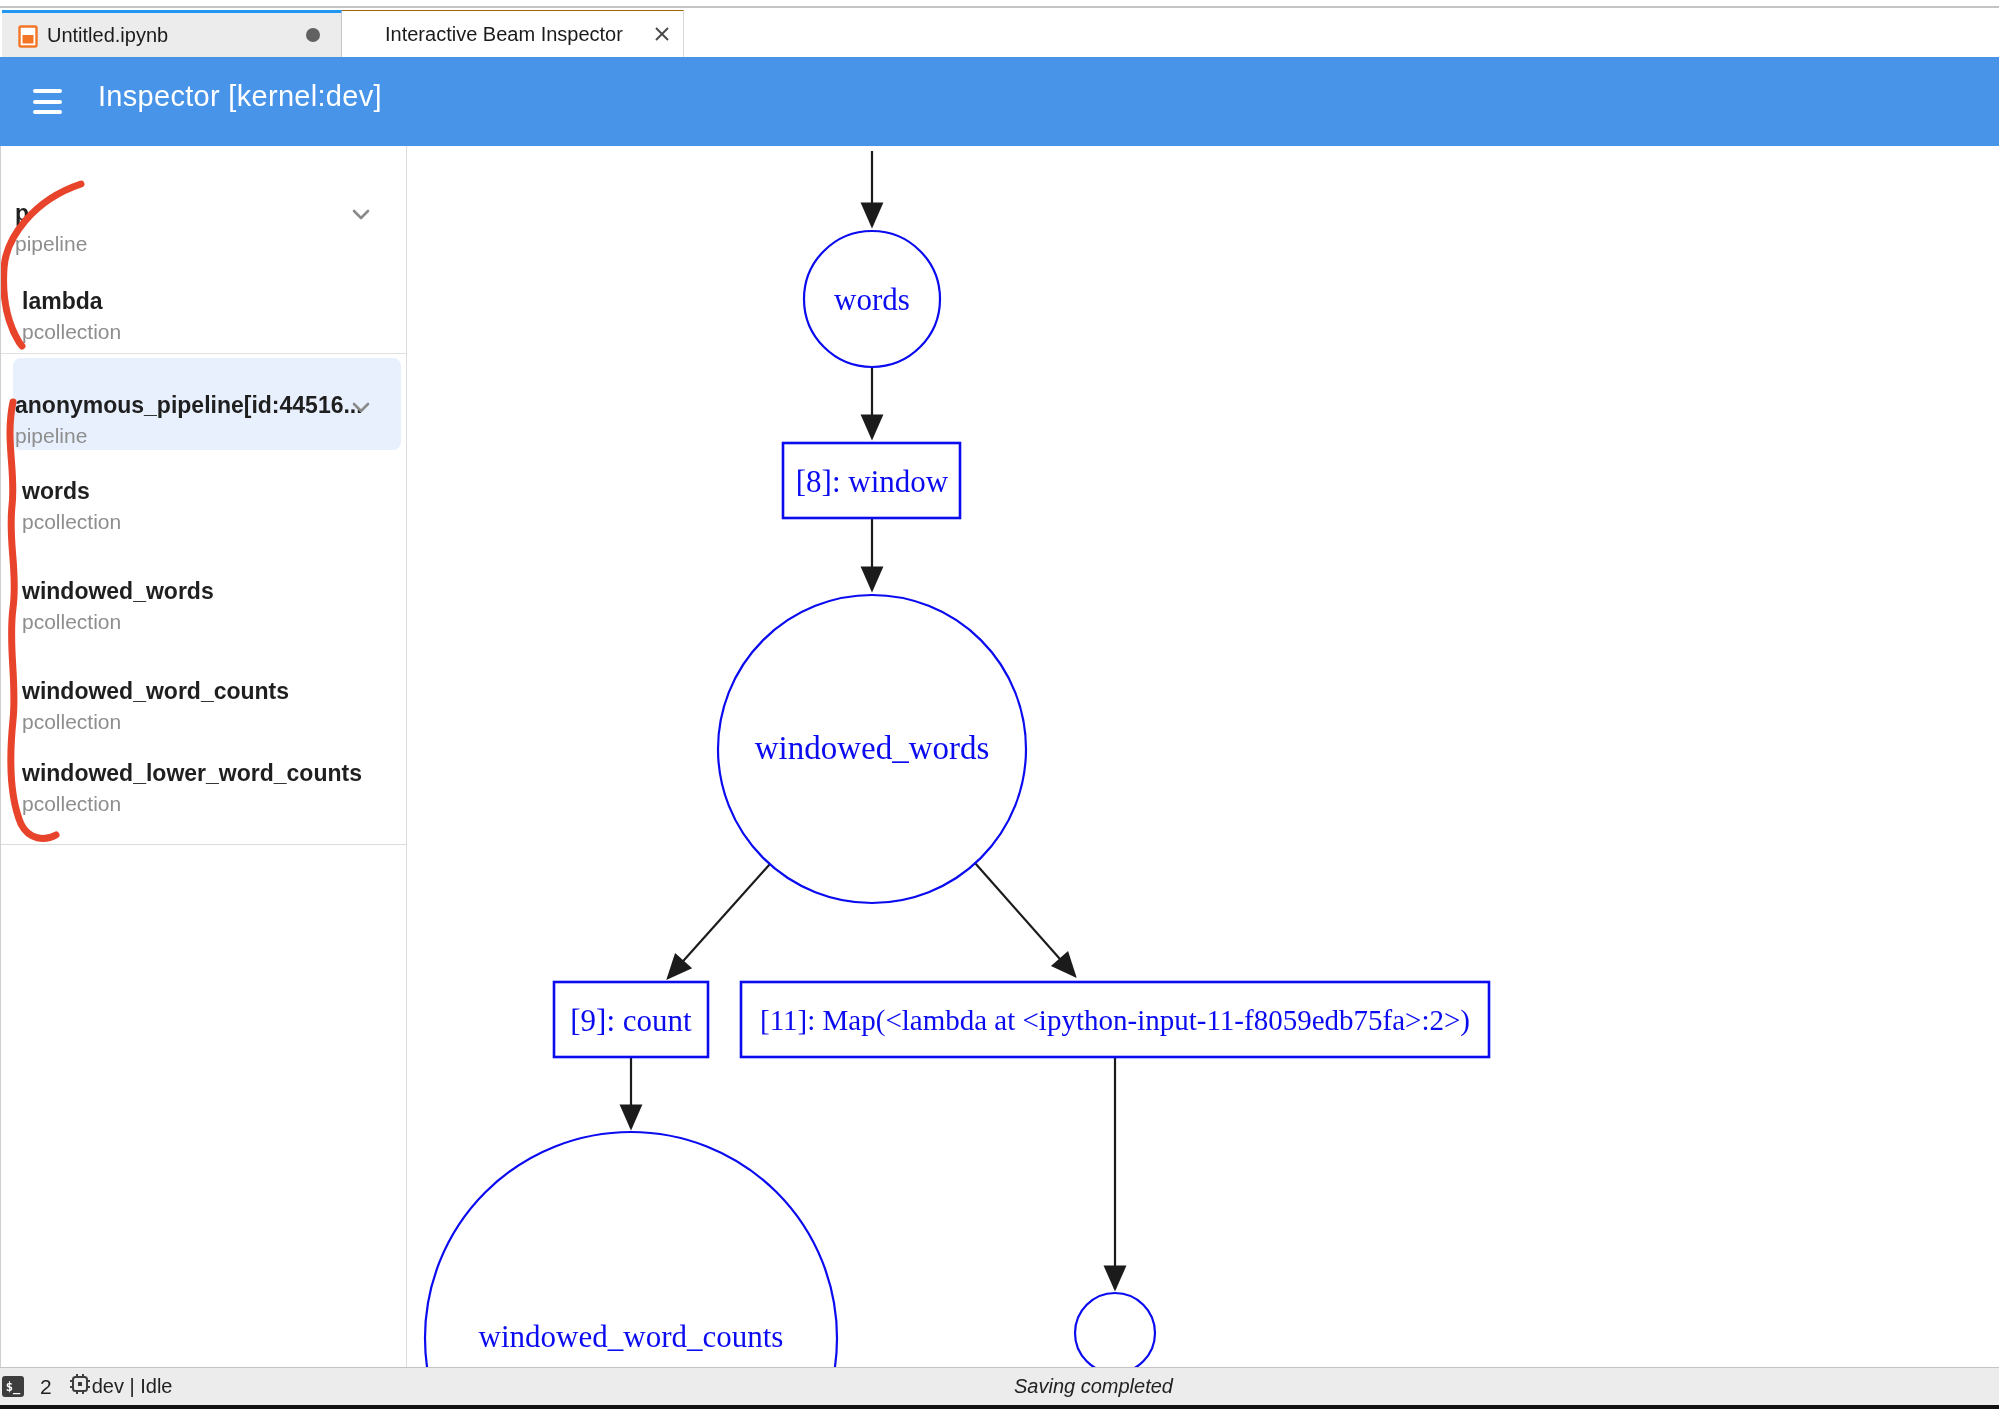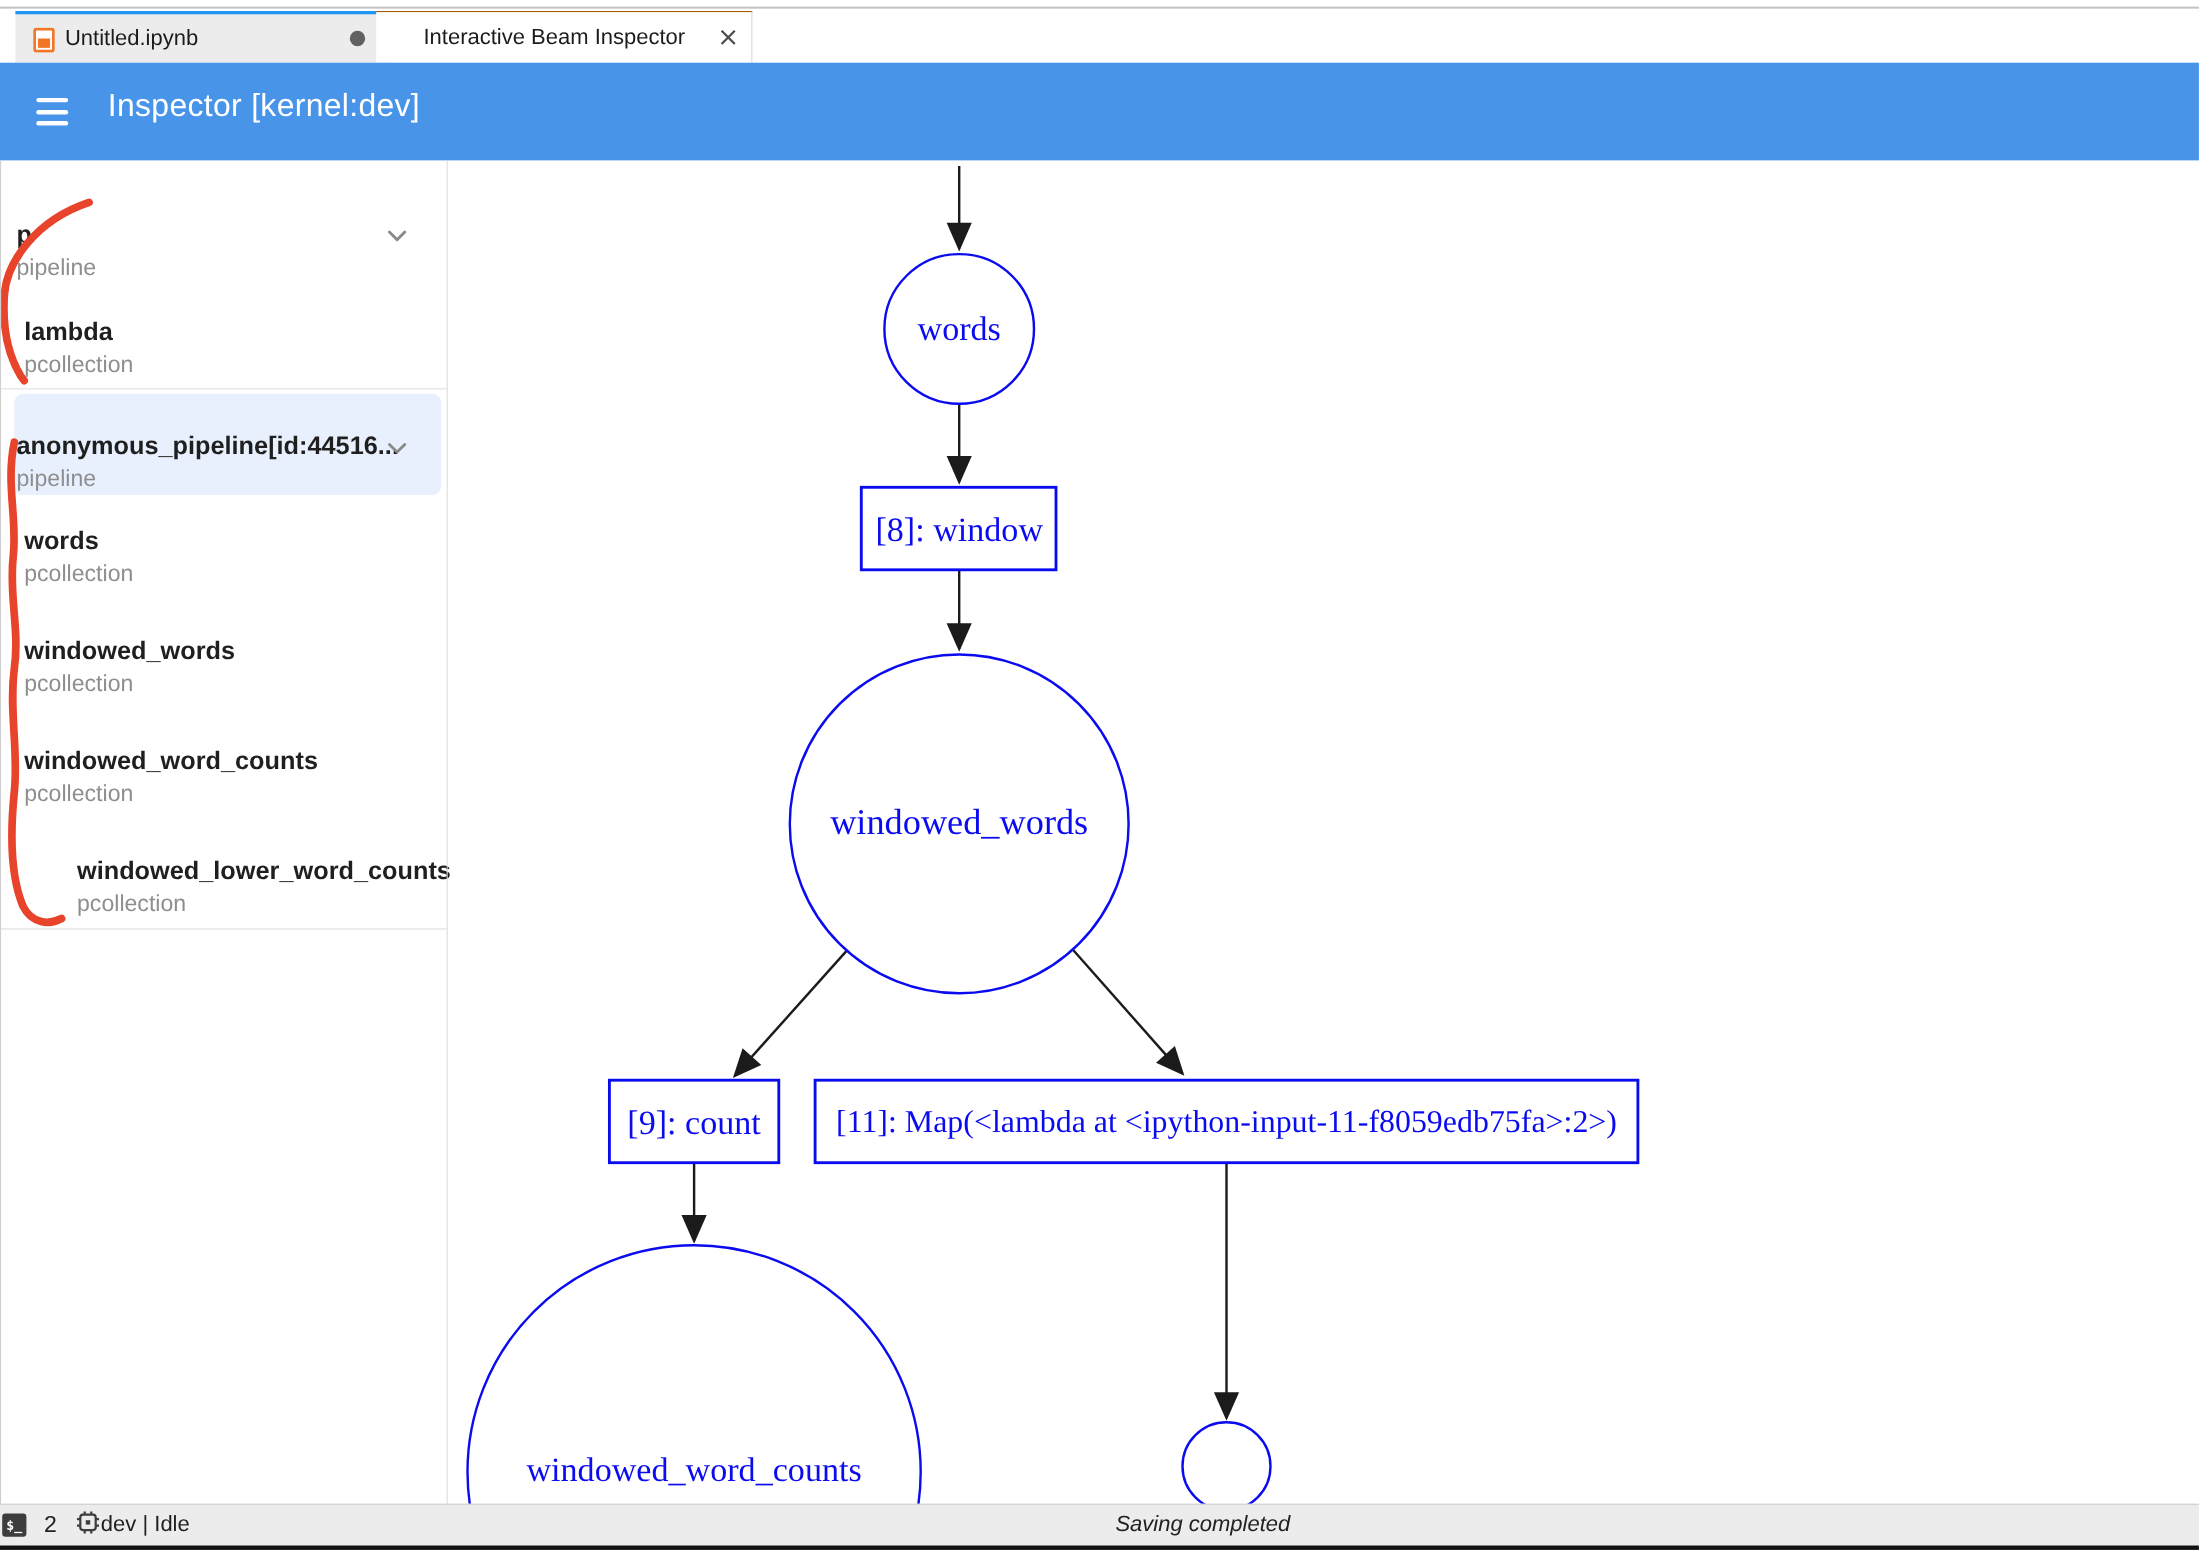--- a/index.html
+++ b/index.html
@@ -8,21 +8,21 @@
     position:relative; width:1999px; height:1409px; overflow:hidden;
     font-family:"Liberation Sans","DejaVu Sans",sans-serif; background:#fff;
   }
 
   
   .topline { position:absolute; left:0; top:6px; width:100%; height:2px; background:#c4c4c4; }
   .tabbar { position:absolute; left:0; top:8px; width:100%; height:49px; background:#fff; }
   .tab { position:absolute; top:2px; height:47px; cursor:pointer; }
   .tab-inactive {
     left:2px; width:340px; background:#ececec;
-    border-top:3px solid #2196f3; border-right:1px solid #c6c6c6;margin-left:12px;
+    border-top:3px solid #2196f3; border-right:1px solid #c6c6c6;
   }
   .tab-active {
     left:342px; width:342px; background:#fff;
     border-top:1px solid #a16207; border-right:1px solid #d8d8d8;
   }
   .tab-label { position:absolute; top:0; bottom:0; display:flex; align-items:center;
     font-size:20px; color:#1b1b1b; white-space:nowrap; }
   .nb-icon { position:absolute; left:16px; top:12px; }
   .dirty-dot { position:absolute; left:304px; top:15px; width:14px; height:14px;
     border-radius:50%; background:#616161; }
@@ -148,21 +148,21 @@
       <div class="side-item" style="left:21px; top:430px;">
         <div class="si-name">windowed_words</div>
         <div class="si-type">pcollection</div>
       </div>
 
       <div class="side-item" style="left:21px; top:530px;">
         <div class="si-name">windowed_word_counts</div>
         <div class="si-type">pcollection</div>
       </div>
 
-      <div class="side-item" style="left:21px; top:630px;margin-left:48px;">
+      <div class="side-item" style="left:21px; top:612px;">
         <div class="si-name">windowed_lower_word_counts</div>
         <div class="si-type">pcollection</div>
       </div>
     </div>
 
     <svg class="annot" style="top:0;" viewBox="0 0 405 1221">
       <path d="M 80 38 C 32 54, 5 92, 3 122 C 1 152, 7 178, 18 196 L 21 200" fill="none" stroke="#e8432b" stroke-width="7" stroke-linecap="round"></path>
       <path d="M 12 256 C 4 294, 15 326, 11 360 C 7 396, 17 426, 12 462 C 7 500, 16 536, 12 574
                C 8 614, 9 652, 20 678 C 28 694, 44 695, 55 689" fill="none" stroke="#e8432b" stroke-width="7" stroke-linecap="round"></path>
     </svg>

